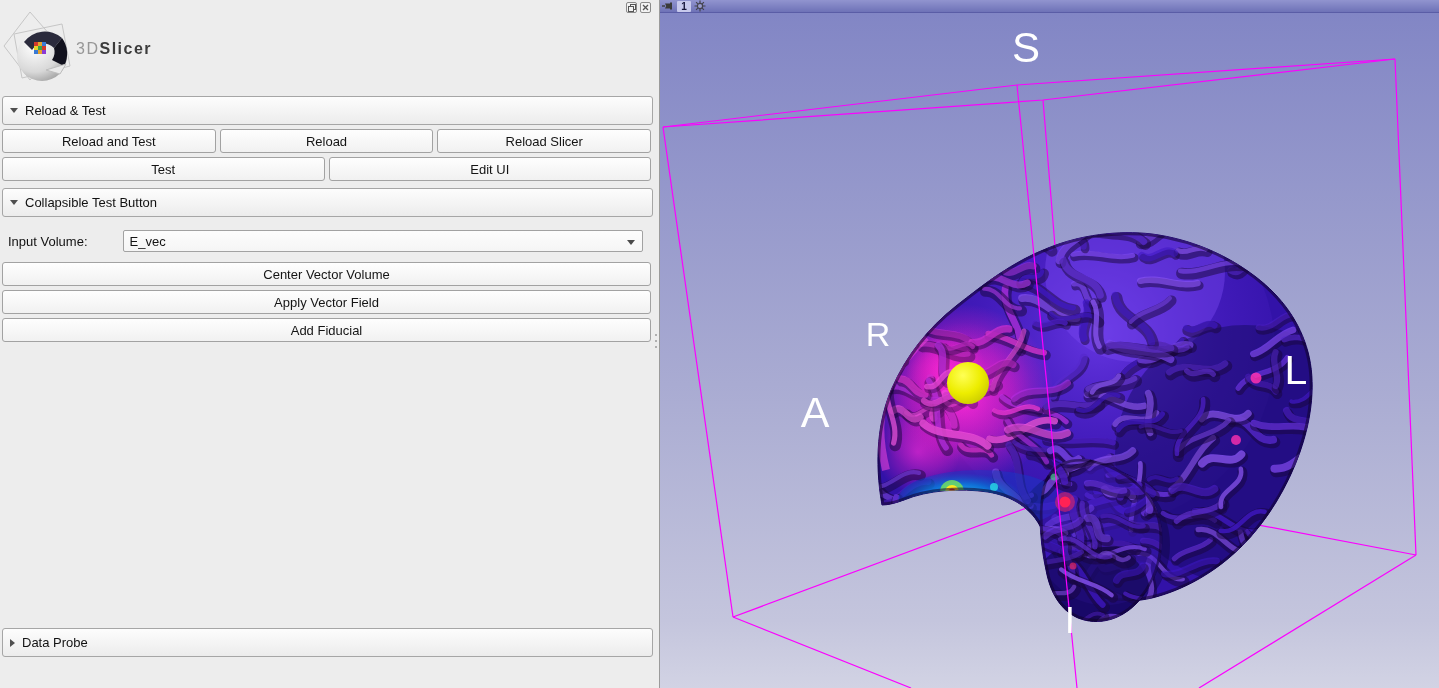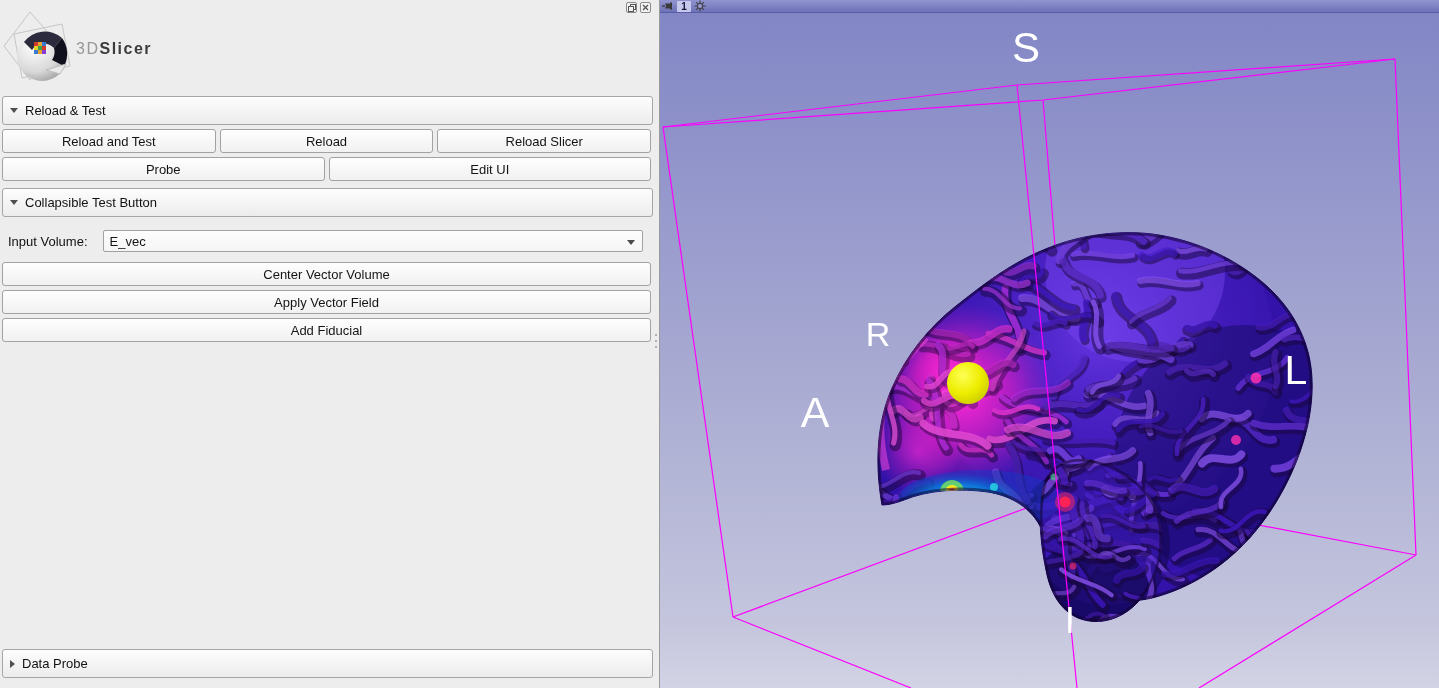--- a/index.html
+++ b/index.html
@@ -24,24 +24,24 @@
   .tri-r{width:0;height:0;border-top:4px solid transparent;border-bottom:4px solid transparent;
          border-left:5px solid #4f4f4f;}
   .btnrow{display:flex;gap:4px;margin:4px 8px 0 2px;}
   .qbtn{flex:1;height:24px;border:1px solid #a2a2a2;border-radius:3px;
         background:linear-gradient(#fefefe,#f1f1f1);font-size:13px;color:#141414;
         display:flex;align-items:center;justify-content:center;box-sizing:border-box;cursor:default;}
   .fieldrow{display:flex;align-items:center;margin:0 16px 0 8px;gap:15px;}
   .flabel{font-size:13px;color:#111;white-space:nowrap;}
   .combo{flex:1;height:22px;border:1px solid #a2a2a2;border-radius:2px;
          background:linear-gradient(#fdfdfd,#f5f5f5);display:flex;align-items:center;
-         padding:0 8px 0 6px;font-size:13px;color:#141414;box-sizing:border-box;position:relative;}
+         padding:0 8px 0 6px;font-size:13px;color:#141414;box-sizing:border-box;position:relative;margin-left:20px;}
   .combo .arrow{position:absolute;right:7px;top:9px;width:0;height:0;
          border-left:4px solid transparent;border-right:4px solid transparent;border-top:5px solid #4a4a4a;}
-  .dataprobe{position:absolute;left:2px;right:6px;top:649px;}
+  .dataprobe{position:absolute;left:2px;right:6px;top:628px;}
   .sizegrip{position:absolute;right:1px;top:334px;width:4px;height:22px;display:flex;
             flex-direction:column;gap:4px;align-items:center;}
   .sizegrip i{width:2px;height:2px;background:#9a9a9a;border-radius:1px;}
   
   .view3d{position:absolute;left:660px;top:0;width:779px;height:688px;}
   .vtoolbar{position:absolute;left:0;top:0;width:779px;height:13px;
             background:linear-gradient(#9194cf,#6e72b7);border-bottom:1px solid #5a5da6;
             display:flex;align-items:center;gap:3px;padding-left:2px;box-sizing:border-box;}
   .vnum{height:11px;min-width:14px;background:#c7c9ec;color:#16163a;font-size:10px;font-weight:700;
         display:flex;align-items:center;justify-content:center;border-radius:1px;}
@@ -107,21 +107,21 @@
       <span class="tri-d"></span>
       <span>Reload &amp; Test</span>
     </div>
 
     <div class="btnrow">
       <div class="qbtn">Reload and Test</div>
       <div class="qbtn">Reload</div>
       <div class="qbtn">Reload Slicer</div>
     </div>
     <div class="btnrow">
-      <div class="qbtn">Probe</div>
+      <div class="qbtn">Test</div>
       <div class="qbtn">Edit UI</div>
     </div>
 
     <div class="cheader" style="margin-top:7px;">
       <span class="tri-d"></span>
       <span>Collapsible Test Button</span>
     </div>
 
     <div class="fieldrow" style="margin-top:13px;">
       <span class="flabel">Input Volume:</span>

